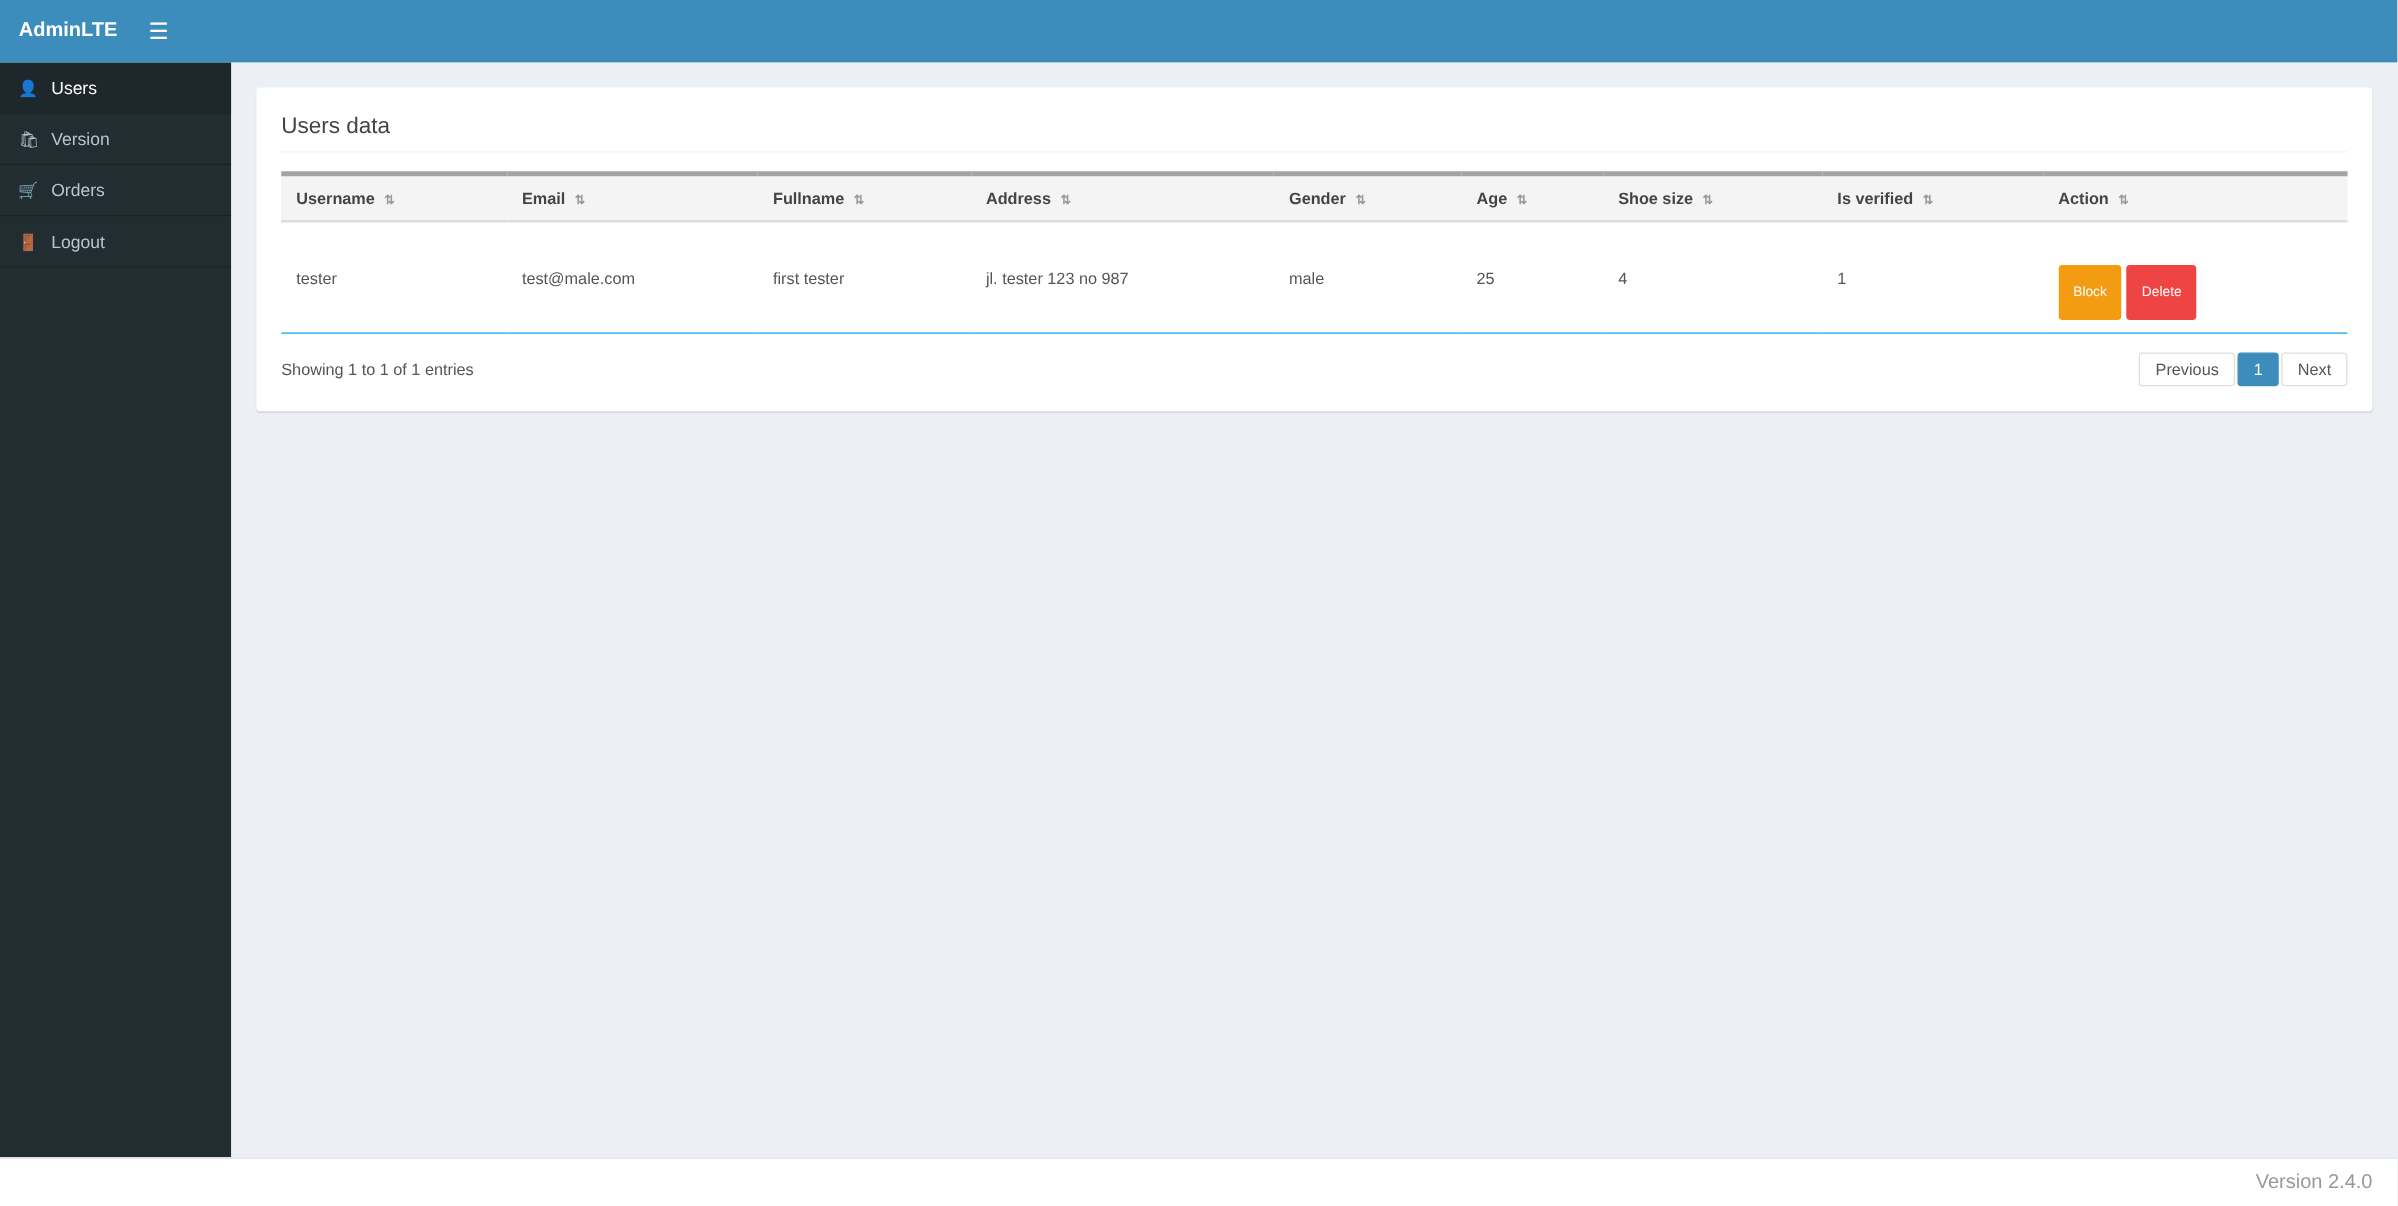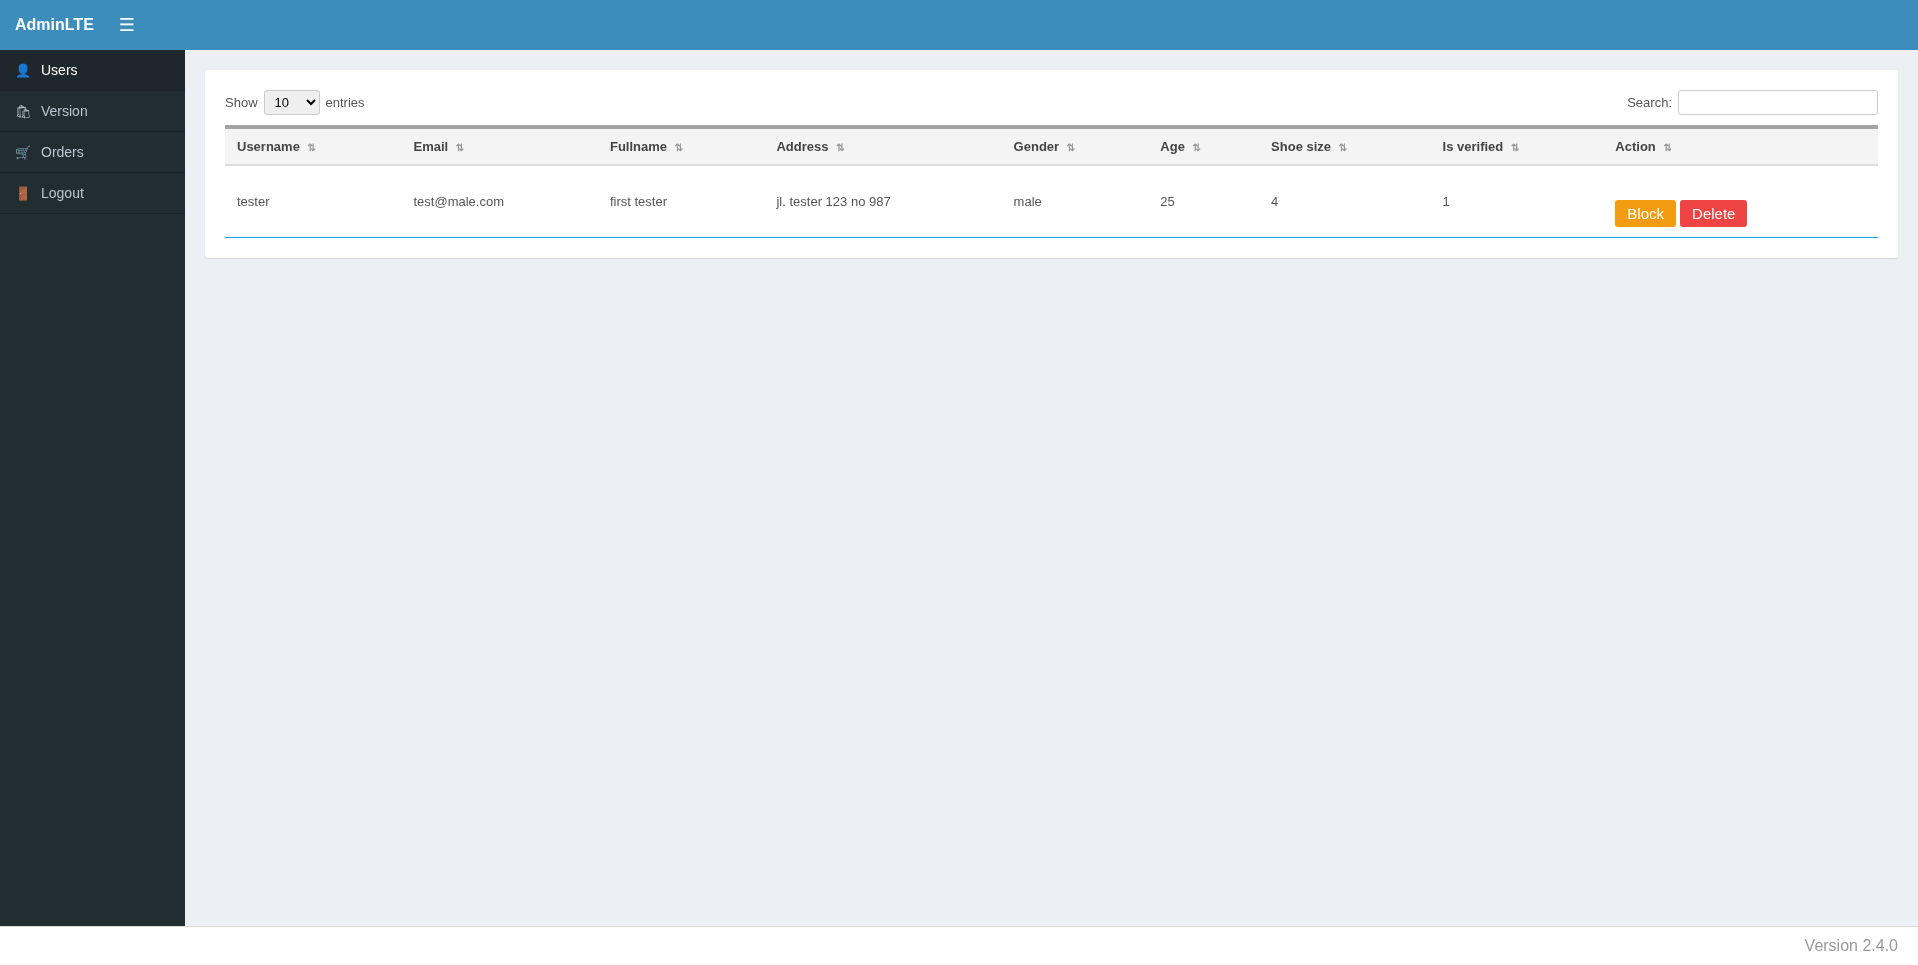--- a/index.html
+++ b/index.html
@@ -163,25 +163,25 @@
     .data-table tbody td {
       padding: 10px 12px;
       border-bottom: 1px solid #0ea5e9;
       color: #555;
       vertical-align: middle;
     }
 
     
     .btn {
       display: inline-block;
-      padding: 5px 12px;
+      padding: 16px 12px;
       border-radius: 3px;
       border: none;
       cursor: pointer;
-      font-size: 15px;
+      font-size: 11px;
       font-weight: 400;
       color: white;
       margin-right: 4px;
     }
     .btn-warning { background: #f39c12; }
     .btn-danger { background: #ef4444; margin-top: 24px; }
 
     
     .table-footer {
       display: flex;
@@ -261,33 +261,22 @@
           <a href="#">
       <span class="menu-icon">🚪</span>
       <span>Logout</span>
     </a>
         </li>
       </ul>
   </aside>
 
   <div class="content-wrapper">
     <div class="box">
-
-      <div class="table-controls">
-        <div class="show-entries">
-          <span>Show</span>
-          <select>
-          <option value="10">10</option><option value="25">25</option><option value="50">50</option><option value="100">100</option></select>
-          <span>entries</span>
-        </div>
-        <div class="search-box">
-          <label>Search:</label>
-          <input type="text" style="">
-        </div>
-      </div>
+      <div class="box-title">Users data</div>
+
 
       <table class="data-table">
         <thead>
           <tr>
           <th>Username <span class="sort-icon">⇅</span></th>
               <th>Email <span class="sort-icon">⇅</span></th>
               <th>Fullname <span class="sort-icon">⇅</span></th>
               <th>Address <span class="sort-icon">⇅</span></th>
               <th>Gender <span class="sort-icon">⇅</span></th>
               <th>Age <span class="sort-icon">⇅</span></th>
@@ -304,19 +293,27 @@
               <td>jl. tester 123 no 987</td>
               <td>male</td>
               <td>25</td>
               <td>4</td>
               <td>1</td>
               <td><button class="btn btn-warning">Block</button><button class="btn btn-danger">Delete</button></td>
             </tr>
           </tbody>
       </table>
 
+      <div class="table-footer">
+        <span>Showing 1 to 1 of 1 entries</span>
+        <div class="pagination">
+          <button class="page-btn">Previous</button>
+          <button class="page-btn active">1</button>
+          <button class="page-btn">Next</button>
+        </div>
+      </div>
     </div>
   </div>
 </div>
 
 <footer class="main-footer">
   <span>Version 2.4.0</span>
 </footer>
 
 </body></html>

